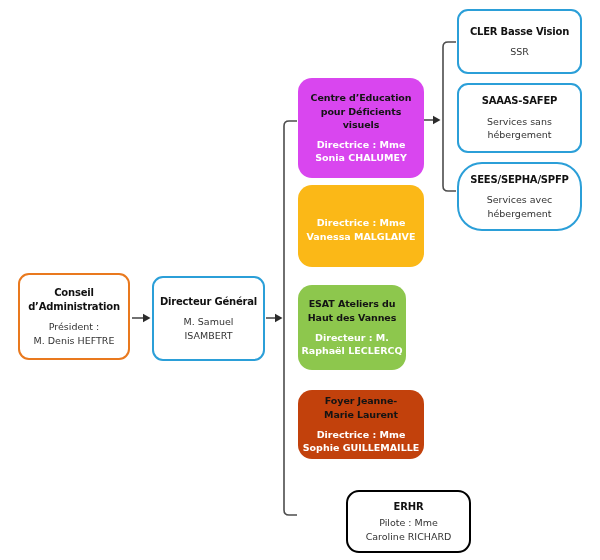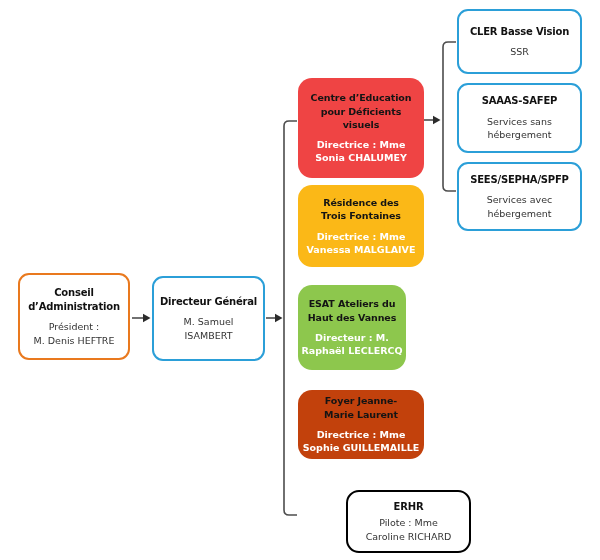--- a/index.html
+++ b/index.html
@@ -32,29 +32,29 @@
   .outline .sub   { font-size: 9.5px; color: #333333; line-height: 1.4; margin-top: 7px; }
 
   
   .filled { border: none; border-radius: 14px; }
   .filled .title { font-size: 9.5px; color: #141414; letter-spacing: -0.1px; line-height: 1.4; }
   .filled .sub   { font-size: 9.5px; font-weight: bold; color: #ffffff; line-height: 1.4; margin-top: 7px; }
 
   
   #node-conseil   { left: 18px;  top: 273px; width: 112px; height: 87px; border-color: #E9791E; }
   #node-dg        { left: 152px; top: 276px; width: 113px; height: 85px; }
-  #node-centre    { left: 298px; top: 78px;  width: 126px; height: 100px; background: #ef4444; }
+  #node-centre    { left: 298px; top: 78px;  width: 126px; height: 100px; background: #d946ef; }
   #node-residence { left: 298px; top: 185px; width: 126px; height: 82px; background: #FBB817; }
   #node-esat      { left: 298px; top: 285px; width: 108px; height: 85px; background: #8DC74D; }
   #node-foyer     { left: 298px; top: 390px; width: 126px; height: 69px; background: #c2410c; }
   #node-erhr      { left: 298px; top: 490px; width: 125px; height: 63px; border-color: #000000; border-radius: 13px; margin-left: 48px; }
   #node-erhr .sub { margin-top: 3px; }
   #node-cler      { left: 457px; top: 9px;   width: 125px; height: 65px; }
   #node-saaas     { left: 457px; top: 83px;  width: 125px; height: 70px; }
-  #node-sees      { left: 457px; top: 162px; width: 125px; height: 69px; }
+  #node-sees      { left: 457px; top: 162px; width: 125px; height: 69px; border-radius: 25px; }
 </style>
 </head>
 <body>
 
 <div class="canvas">
 
   <svg class="connectors" viewBox="0 0 600 560" fill="none" stroke="#4d4d4d" stroke-width="1.6">
 
     <path d="M132,318 L143,318"></path>
     <polygon points="143,313.8 143,322.2 150.5,318" fill="#2b2b2b" stroke="none"></polygon>
@@ -85,22 +85,20 @@
 
   <div class="node filled" id="node-centre">
     <div class="title">Centre d’Education
 pour Déficients
 visuels</div>
     <div class="sub">Directrice : Mme
 Sonia CHALUMEY</div>
   </div>
 
   <div class="node filled" id="node-residence">
-    <div class="title">Résidence des
-Trois Fontaines</div>
     <div class="sub">Directrice : Mme
 Vanessa MALGLAIVE</div>
   </div>
 
   <div class="node filled" id="node-esat">
     <div class="title">ESAT Ateliers du
 Haut des Vannes</div>
     <div class="sub">Directeur : M.
 Raphaël LECLERCQ</div>
   </div>

